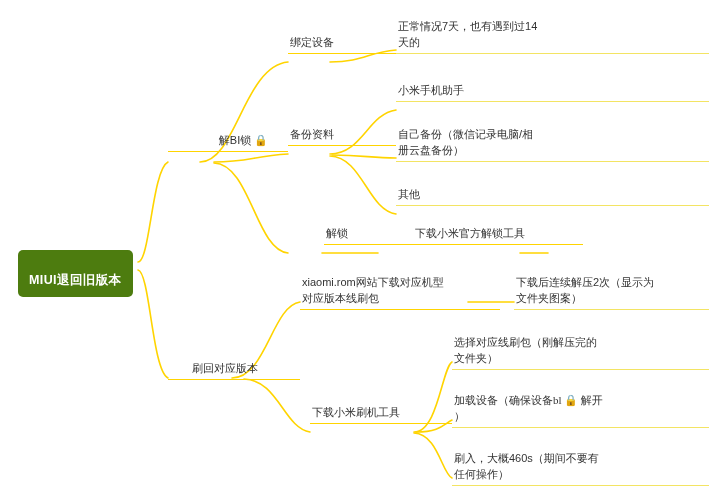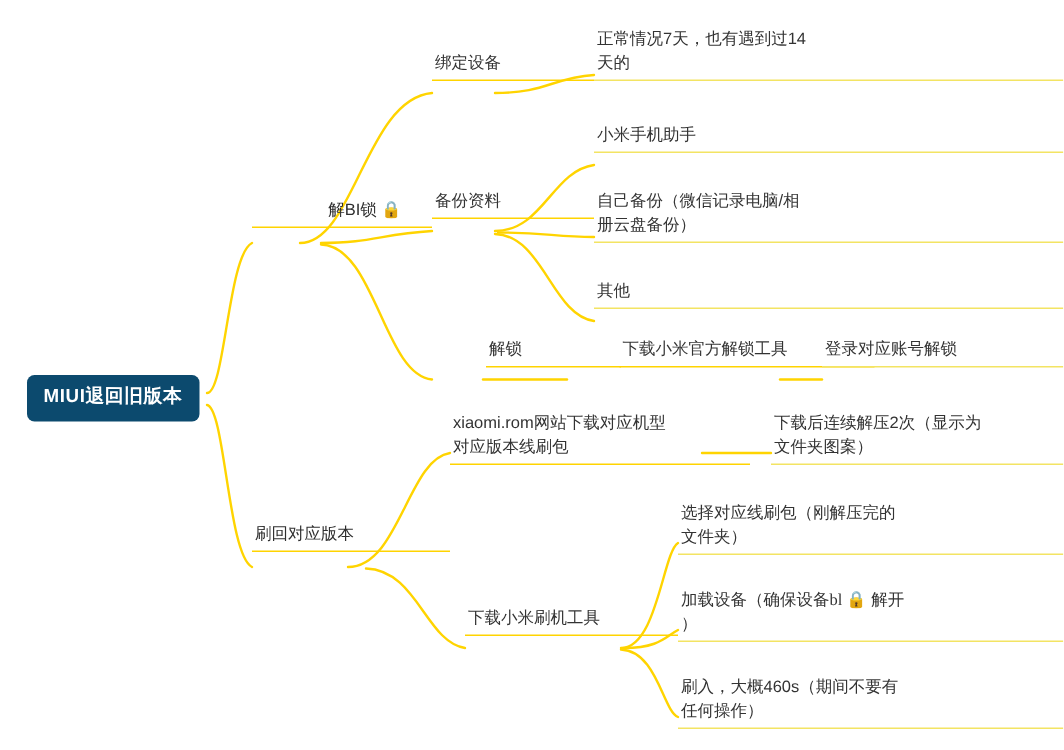--- a/index.html
+++ b/index.html
@@ -16,27 +16,27 @@
     overflow: hidden;
   }
   #wires {
     position: absolute;
     left: 0; top: 0;
     width: 709px; height: 500px;
     pointer-events: none;
   }
   .root-node {
     position: absolute;
-    background: #0c4a6e;
+    background: #4d7c0f;
     color: #ffffff;
     font-size: 12.5px;
     font-weight: bold;
     letter-spacing: .4px;
     border-radius: 5px;
-    padding: 6px 11px 8px 11px;
+    padding: 22px 11px 8px 11px;
     white-space: nowrap;
     box-sizing: border-box;
     z-index: 3;
   }
   .node {
     position: absolute;
     z-index: 2;
     box-sizing: border-box;
   }
   .node .txt {
@@ -93,21 +93,21 @@
   </svg>
 
   <div class="root-node" style="left:18px; top:250px;">
     <span>MIUI退回旧版本</span>
   </div>
 
 <div class="node lvl2" style="left: 168px; top: 132px; width: 100px; text-align: right;">
       <span class="txt">解BI锁 🔒</span>
       <span class="rule" style="width: 120px;"></span>
     </div>
-    <div class="node lvl2" style="left: 168px; top: 348px; width: 112px;">
+    <div class="node lvl2" style="left: 168px; top: 360px; width: 112px; text-align: center;">
       <span class="txt">刷回对应版本</span>
       <span class="rule" style="width: 132px;"></span>
     </div>
     <div class="node lvl3" style="left: 288px; top: 34px; width: 96px;">
       <span class="txt">绑定设备</span>
       <span class="rule" style="width: 108px;"></span>
     </div>
     <div class="node lvl3" style="left: 288px; top: 126px; width: 96px;">
       <span class="txt">备份资料</span>
       <span class="rule" style="width: 108px;"></span>
@@ -131,24 +131,20 @@
       <span class="rule" style="width: 313px;"></span>
     </div>
     <div class="node leaf" style="left: 396px; top: 186px; width: 150px;">
       <span class="txt">其他</span>
       <span class="rule" style="width: 313px;"></span>
     </div>
     <div class="node lvl4" style="left: 378px; top: 225px; width: 160px; margin-left: 35px;">
       <span class="txt">下载小米官方解锁工具</span>
       <span class="rule" style="width: 170px;"></span>
     </div>
-    <div class="node leaf" style="left: 548px; top: 225px; width: 152px;">
-      <span class="txt">登录对应账号解锁</span>
-      <span class="rule" style="width: 161px;"></span>
-    </div>
     <div class="node lvl3" style="left: 300px; top: 274px; width: 164px;">
       <span class="txt">xiaomi.rom网站下载对应机型
 对应版本线刷包</span>
       <span class="rule" style="width: 200px;"></span>
     </div>
     <div class="node leaf" style="left: 514px; top: 274px; width: 160px;">
       <span class="txt">下载后连续解压2次（显示为
 文件夹图案）</span>
       <span class="rule" style="width: 195px;"></span>
     </div>

